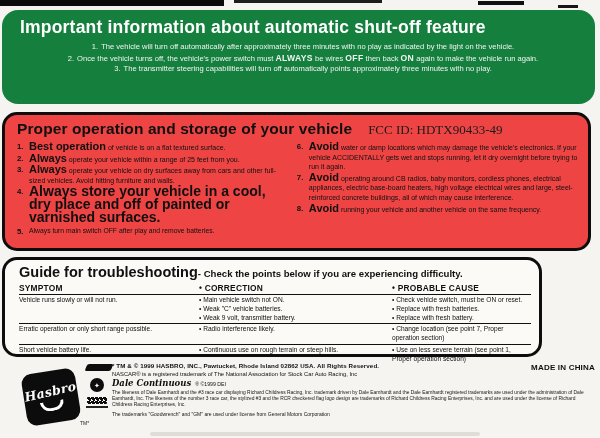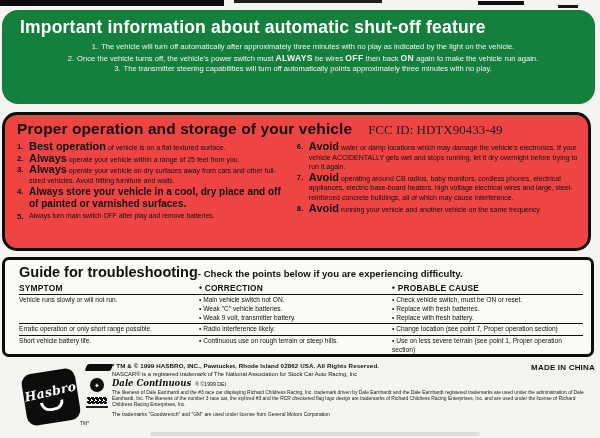--- a/index.html
+++ b/index.html
@@ -46,28 +46,28 @@
     font-family: "Liberation Serif", serif; font-size: 13px;
     margin-left: 16px; white-space: nowrap; color: #1a1a1a;
   }
   .operation-cols { display: flex; margin-top: 4px; }
   .op-col-left  { width: 49%; padding-right: 6px; }
   .op-col-right { width: 51%; padding-left: 4px; }
   .op-item { font-size: 7px; line-height: 9.6px; display: flex; margin-bottom: 1px; }
   .op-item .num { font-weight: bold; width: 12px; flex: 0 0 12px; font-size: 7.8px; }
   .op-item .body { flex: 1; }
   .op-item .lead { font-weight: bold; font-size: 11px; }
-  .op-item.big .lead { font-size: 10px; line-height: 11px; }
+  .op-item.big .lead { font-size: 14px; line-height: 11px; }
   .op-item.big { line-height: 11px; }
   .op-sub { font-size: 6.8px; font-weight: normal; line-height: 9px; }
 
   
   .trouble-box {
-    position: absolute; left: 2px; top: 257px; width: 592px; height: 100px;
-    background: #fbfaf7; border: 3px solid #0d0d0d; border-radius: 7px;
+    position: absolute; left: 2px; top: 257px; width: 540px; height: 100px;
+    background: #fbfaf7; border: 3px solid #0d0d0d; border-radius: 15px;
     padding: 4px 8px 2px 14px;
   }
   .trouble-header { display: flex; align-items: baseline; }
   .trouble-title { font-size: 14.5px; font-weight: bold; margin: 0; }
   .trouble-subtitle { font-size: 9.6px; font-weight: bold; }
   .t-grid { display: grid; grid-template-columns: 180px 193px 1fr; }
   .t-headrow { border-bottom: 1.6px solid #101010; margin-top: 3px; padding-bottom: 1px; }
   .t-head { font-size: 8.4px; font-weight: bold; letter-spacing: 0.2px; }
   .t-row { border-bottom: 1.2px solid #101010; padding: 1px 0 1px 0; }
   .t-row:last-child { border-bottom: none; }

